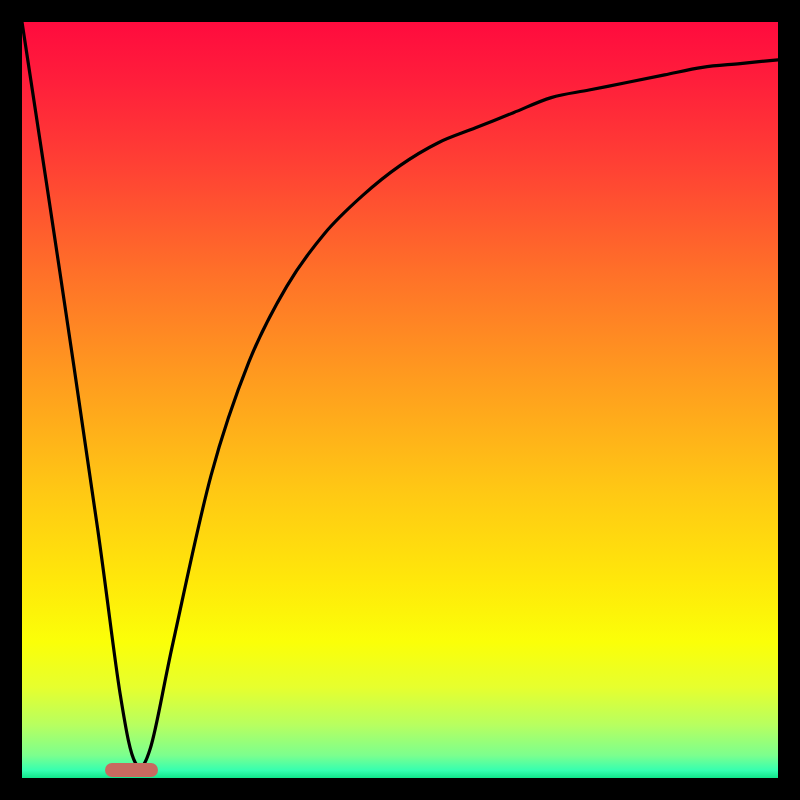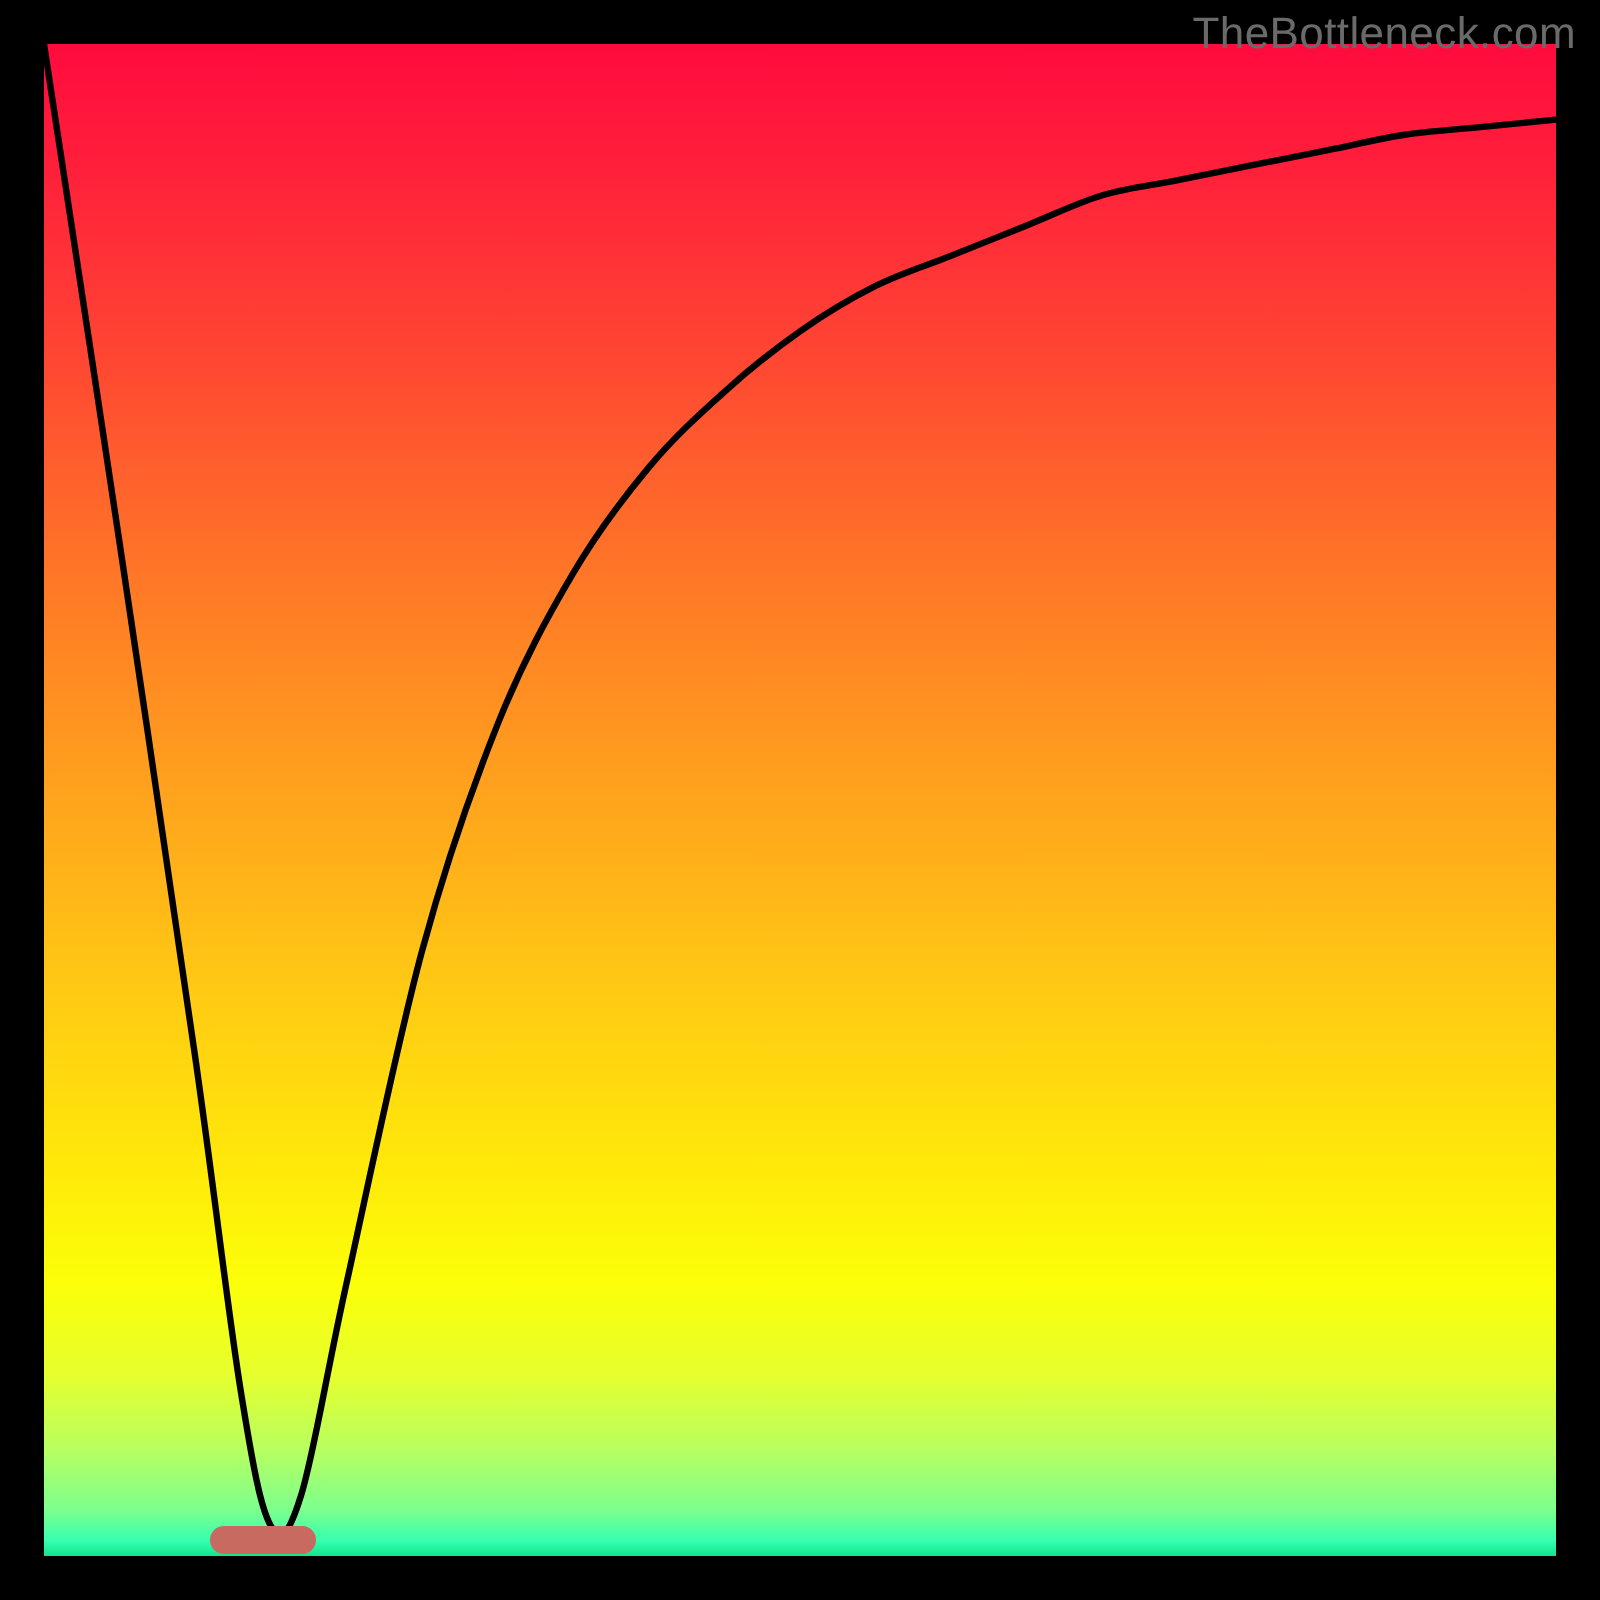--- a/index.html
+++ b/index.html
@@ -70,14 +70,13 @@
 <div class="frame">
   <div class="plot-area">
 
     <svg class="curve" viewBox="0 0 756 756" preserveAspectRatio="none">
       <path id="curve-path" fill="none" stroke="#000" stroke-width="3.2" stroke-linecap="round" stroke-linejoin="round" d="M 0.00 0.00 C 6.30 41.58, 25.20 165.06, 37.80 249.48 C 50.40 333.90, 65.52 435.96, 75.60 506.52 C 85.68 577.08, 91.98 633.78, 98.28 672.84 C 104.58 711.90, 108.36 732.06, 113.40 740.88 C 118.44 749.70, 122.22 745.92, 128.52 725.76 C 134.82 705.60, 141.12 665.28, 151.20 619.92 C 161.28 574.56, 176.40 500.22, 189.00 453.60 C 201.60 406.98, 214.20 371.70, 226.80 340.20 C 239.40 308.70, 252.00 286.02, 264.60 264.60 C 277.20 243.18, 289.80 226.80, 302.40 211.68 C 315.00 196.56, 327.60 185.22, 340.20 173.88 C 352.80 162.54, 365.40 152.46, 378.00 143.64 C 390.60 134.82, 403.20 127.26, 415.80 120.96 C 428.40 114.66, 441.00 110.88, 453.60 105.84 C 466.20 100.80, 478.80 95.76, 491.40 90.72 C 504.00 85.68, 516.60 79.38, 529.20 75.60 C 541.80 71.82, 554.40 70.56, 567.00 68.04 C 579.60 65.52, 592.20 63.00, 604.80 60.48 C 617.40 57.96, 630.00 55.44, 642.60 52.92 C 655.20 50.40, 667.80 47.25, 680.40 45.36 C 693.00 43.47, 705.60 42.84, 718.20 41.58 C 730.80 40.32, 749.70 38.43, 756.00 37.80"></path>
     </svg>
 
     <div id="min-marker" class="marker" style="left: 83.16px; width: 52.92px; top: 741.44px;"></div>
   </div>
 
-  <div class="watermark">TheBottleneck.com</div>
 </div>
 
 </body></html>

